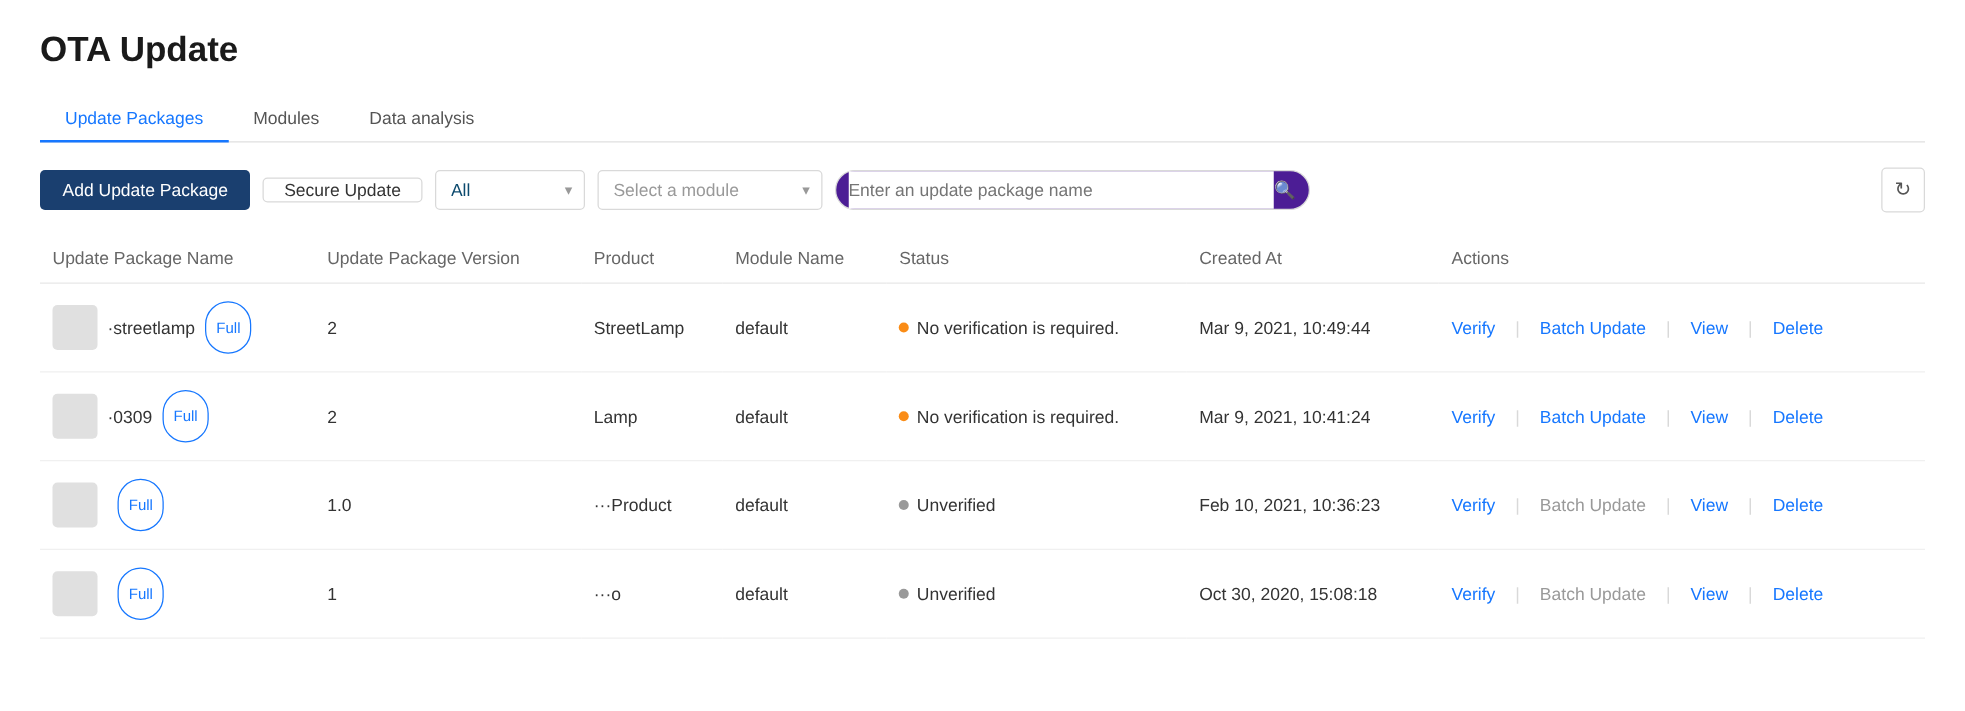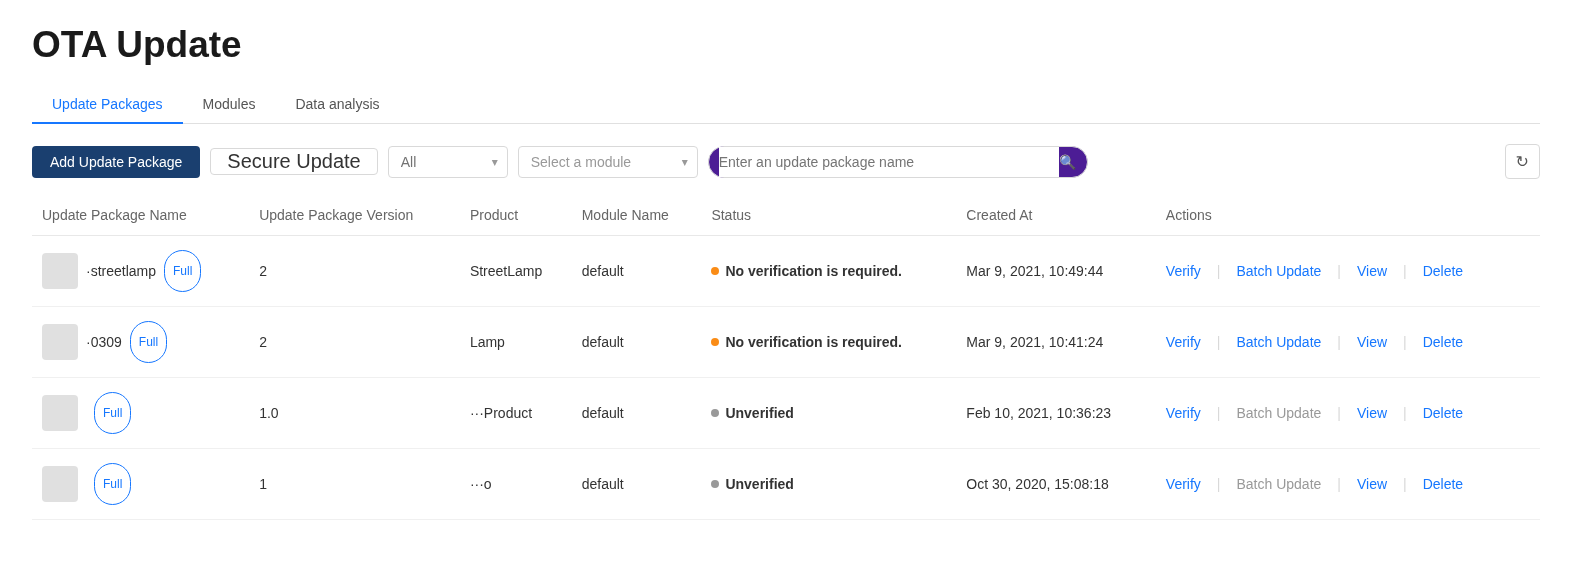--- a/index.html
+++ b/index.html
@@ -7,21 +7,21 @@
       font-family: -apple-system, BlinkMacSystemFont, 'Segoe UI', Arial, sans-serif;
       background: #fff;
       color: #333;
       font-size: 14px;
     }
     .page {
       padding: 24px 32px;
       max-width: 1572px;
     }
     .page-title {
-      font-size: 37px;
+      font-size: 28px;
       font-weight: 700;
       color: #1a1a1a;
       margin-bottom: 20px;
     }
     .tabs {
       display: flex;
       border-bottom: 1px solid #e0e0e0;
       margin-bottom: 20px;
     }
     .tab {
@@ -54,34 +54,34 @@
       font-weight: 500;
       white-space: nowrap;
     }
     .btn-secondary {
       background: #fff;
       color: #333;
       border: 1px solid #d9d9d9;
       padding: 1px 16px;
       border-radius: 4px;
       cursor: pointer;
-      font-size: 20px;
+      font-size: 14px;
     }
     .select-wrapper {
       position: relative;
       display: inline-flex;
       align-items: center;
     }
     .select-input {
       appearance: none;
       border: 1px solid #d9d9d9;
       border-radius: 4px;
       padding: 7px 36px 7px 12px;
       font-size: 14px;
-      color: #737373;
+      color: #0c4a6e;
       background: #fff;
       cursor: pointer;
       min-width: 120px;
     }
     .select-input.module {
       min-width: 180px;
       color: #999;
     }
     .chevron-icon {
       position: absolute;
@@ -164,21 +164,20 @@
       color: #1677ff;
       border-radius: 20px;
       padding: 13px 8px;
       font-size: 12px;
       white-space: nowrap;
     }
     .status-cell {
       display: flex;
       align-items: center;
       gap: 6px;
-      font-weight: bold;
     }
     .status-dot {
       width: 8px;
       height: 8px;
       border-radius: 50%;
       flex-shrink: 0;
     }
     .status-dot.orange { background: #fa8c16; }
     .status-dot.gray { background: #999; }
     .actions-cell {

